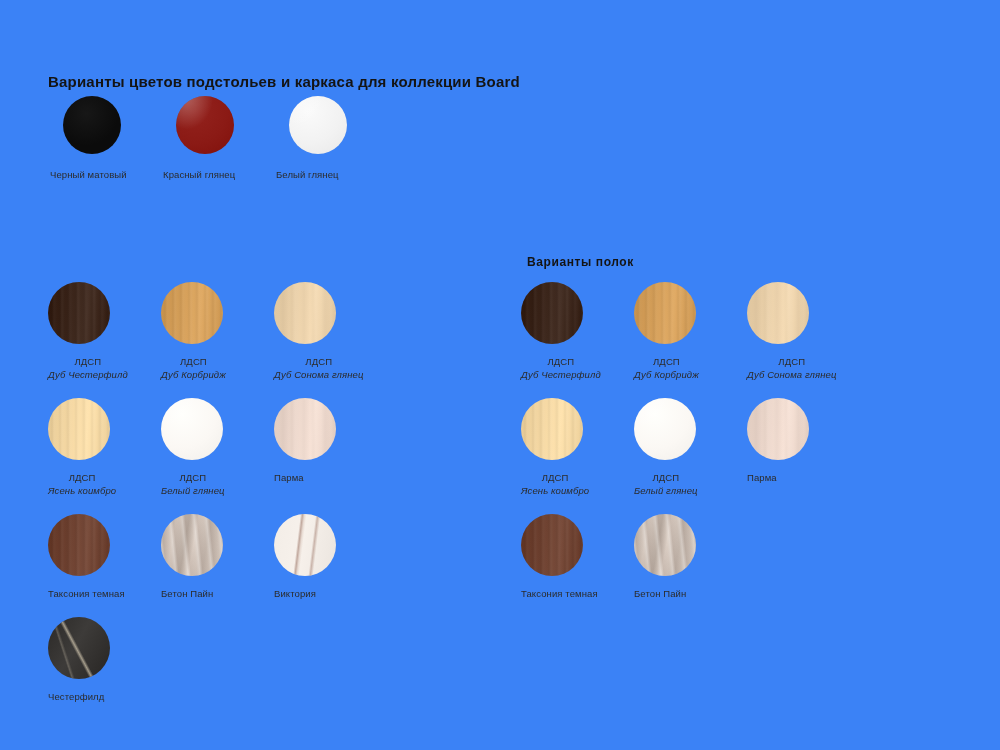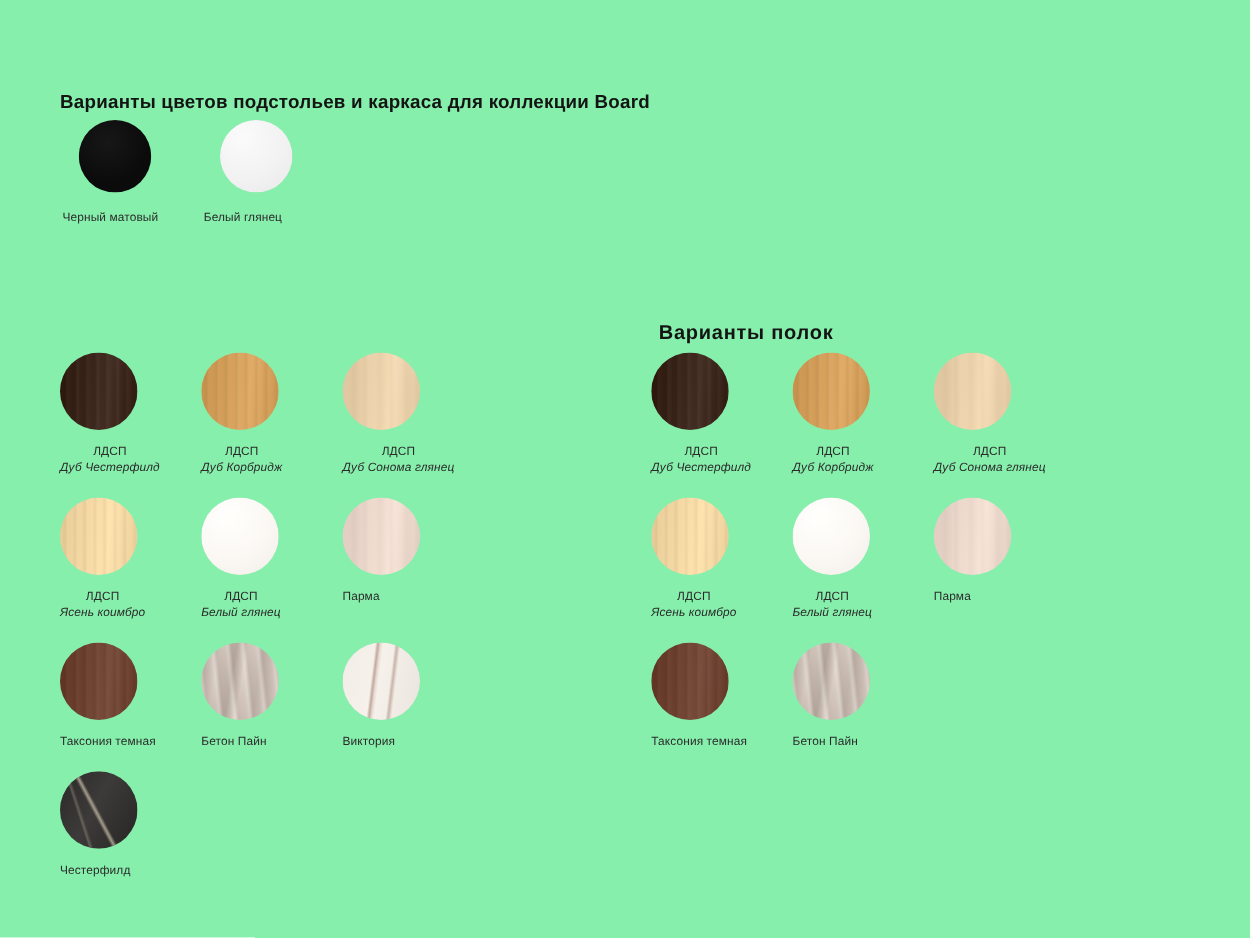--- a/index.html
+++ b/index.html
@@ -14,35 +14,35 @@
     position: relative;
     overflow: hidden;
     font-family: "Liberation Sans", "DejaVu Sans", sans-serif;
     color: #1c1c1c;
     -webkit-font-smoothing: antialiased;
   }
 
   .page {
     position: absolute;
     inset: 0;
-    background: #86efac;
+    background: #3b82f6;
   }
 
   
   .section-title {
     position: absolute;
     font-size: 15px;
     font-weight: 700;
     letter-spacing: 0.2px;
     color: #141414;
     white-space: nowrap;
   }
   #title-frames  { left: 48px; top: 61px; }
   #title-tops    { left: 48px; top: 245px; font-size: 16px; letter-spacing: 0.6px; }
-  #title-shelves { left: 527px; top: 245px; font-size: 16px; letter-spacing: 0.6px; }
+  #title-shelves { left: 527px; top: 245px; font-size: 12px; letter-spacing: 0.6px; }
 
   
   .grid {
     position: absolute;
     display: grid;
     grid-template-columns: repeat(3, 113px);
     column-gap: 0px;
   }
   #grid-frames  { left: 48px;  top: 96px;  row-gap: 0px; }
   #grid-tops    { left: 48px;  top: 282px; row-gap: 17px; }
@@ -141,20 +141,26 @@
 
   <div class="grid" id="grid-frames">
       <div class="swatch-cell">
         <div class="swatch">
           <span class="tex" style="background: radial-gradient(circle at 40% 30%, rgb(23, 23, 23), rgb(11, 11, 11) 60%);"></span>
         </div>
         <div class="swatch-label"><span>Черный матовый</span></div>
       </div>
       <div class="swatch-cell">
         <div class="swatch ring">
+          <span class="tex gloss" style="background: radial-gradient(circle at 34% 26%, rgb(147, 34, 29), rgb(139, 26, 21) 55%, rgb(129, 16, 11) 100%);"></span>
+        </div>
+        <div class="swatch-label"><span>Красный глянец</span></div>
+      </div>
+      <div class="swatch-cell">
+        <div class="swatch ring">
           <span class="tex gloss" style="background: radial-gradient(circle at 34% 26%, rgb(250, 250, 250), rgb(242, 242, 242) 55%, rgb(232, 232, 232) 100%);"></span>
         </div>
         <div class="swatch-label"><span>Белый глянец</span></div>
       </div>
     </div>
 
 
   <div class="grid" id="grid-tops">
       <div class="swatch-cell">
         <div class="swatch">

